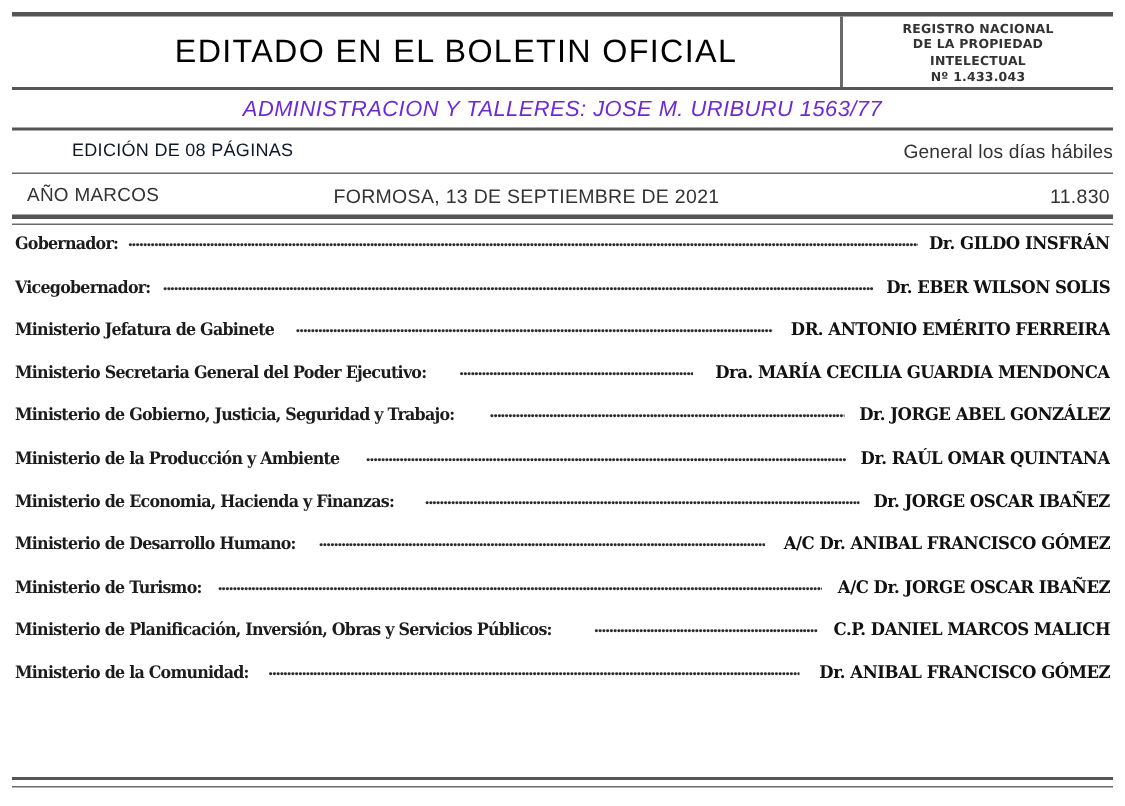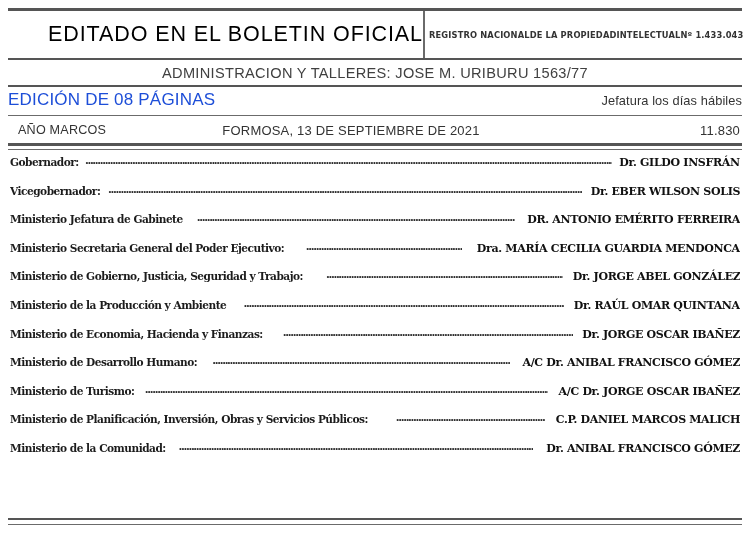--- a/index.html
+++ b/index.html
@@ -56,21 +56,21 @@
     font-size: 21.5px;
     letter-spacing: 0.9px;
     color: #000000;
     font-weight: 400;
     white-space: nowrap;
   }
   .masthead-registry-cell {
     flex: 0 0 182px;
     border-left: 2px solid #6a6a6a;
     display: flex;
-    flex-direction: row;
+    flex-direction: column;
     align-items: center;
     justify-content: center;
     padding: 1px 4px 0 4px;
     box-sizing: border-box;
   }
   .registry-line {
     font-family: "DejaVu Sans", sans-serif;
     font-size: 8.3px;
     font-weight: bold;
     letter-spacing: 0.15px;
@@ -87,40 +87,42 @@
     right: 8px;
     top: 62px;
     height: 22px;
     display: flex;
     align-items: center;
     justify-content: center;
   }
   .address-text {
     font-size: 14.6px;
     letter-spacing: 0.3px;
-    color: #404040;
-    white-space: nowrap;
+    color: #6d28d9;
+    white-space: nowrap;
+    font-style: italic;
   }
 
   
   .edition-band {
     position: absolute;
     left: 8px;
     right: 8px;
     top: 89px;
     height: 22px;
     display: flex;
     align-items: center;
     justify-content: space-between;
   }
   .edition-left {
-    font-size: 17px;
+    font-size: 12px;
     letter-spacing: 0.2px;
-    color: #1d4ed8;
-    white-space: nowrap;
+    color: #0f172a;
+    white-space: nowrap;
+    margin-left: 40px;
   }
   .edition-right {
     font-size: 12.8px;
     letter-spacing: 0.1px;
     color: #333333;
     white-space: nowrap;
   }
 
   
   .date-band {
@@ -241,21 +243,21 @@
   <div class="rule medium" style="top:58px;"></div>
 
   <div class="address-band">
     <div class="address-text">ADMINISTRACION Y TALLERES: JOSE M. URIBURU 1563/77</div>
   </div>
 
   <div class="rule medium" style="top:85px;"></div>
 
   <div class="edition-band">
     <div class="edition-left">EDICIÓN DE 08 PÁGINAS</div>
-    <div class="edition-right">Jefatura los días hábiles</div>
+    <div class="edition-right">General los días hábiles</div>
   </div>
 
   <div class="rule thin" style="top:115px;"></div>
 
   <div class="date-band">
     <div class="date-year">AÑO MARCOS</div>
     <div class="date-center">FORMOSA, 13 DE SEPTIEMBRE DE 2021</div>
     <div class="date-number">11.830</div>
   </div>
 

